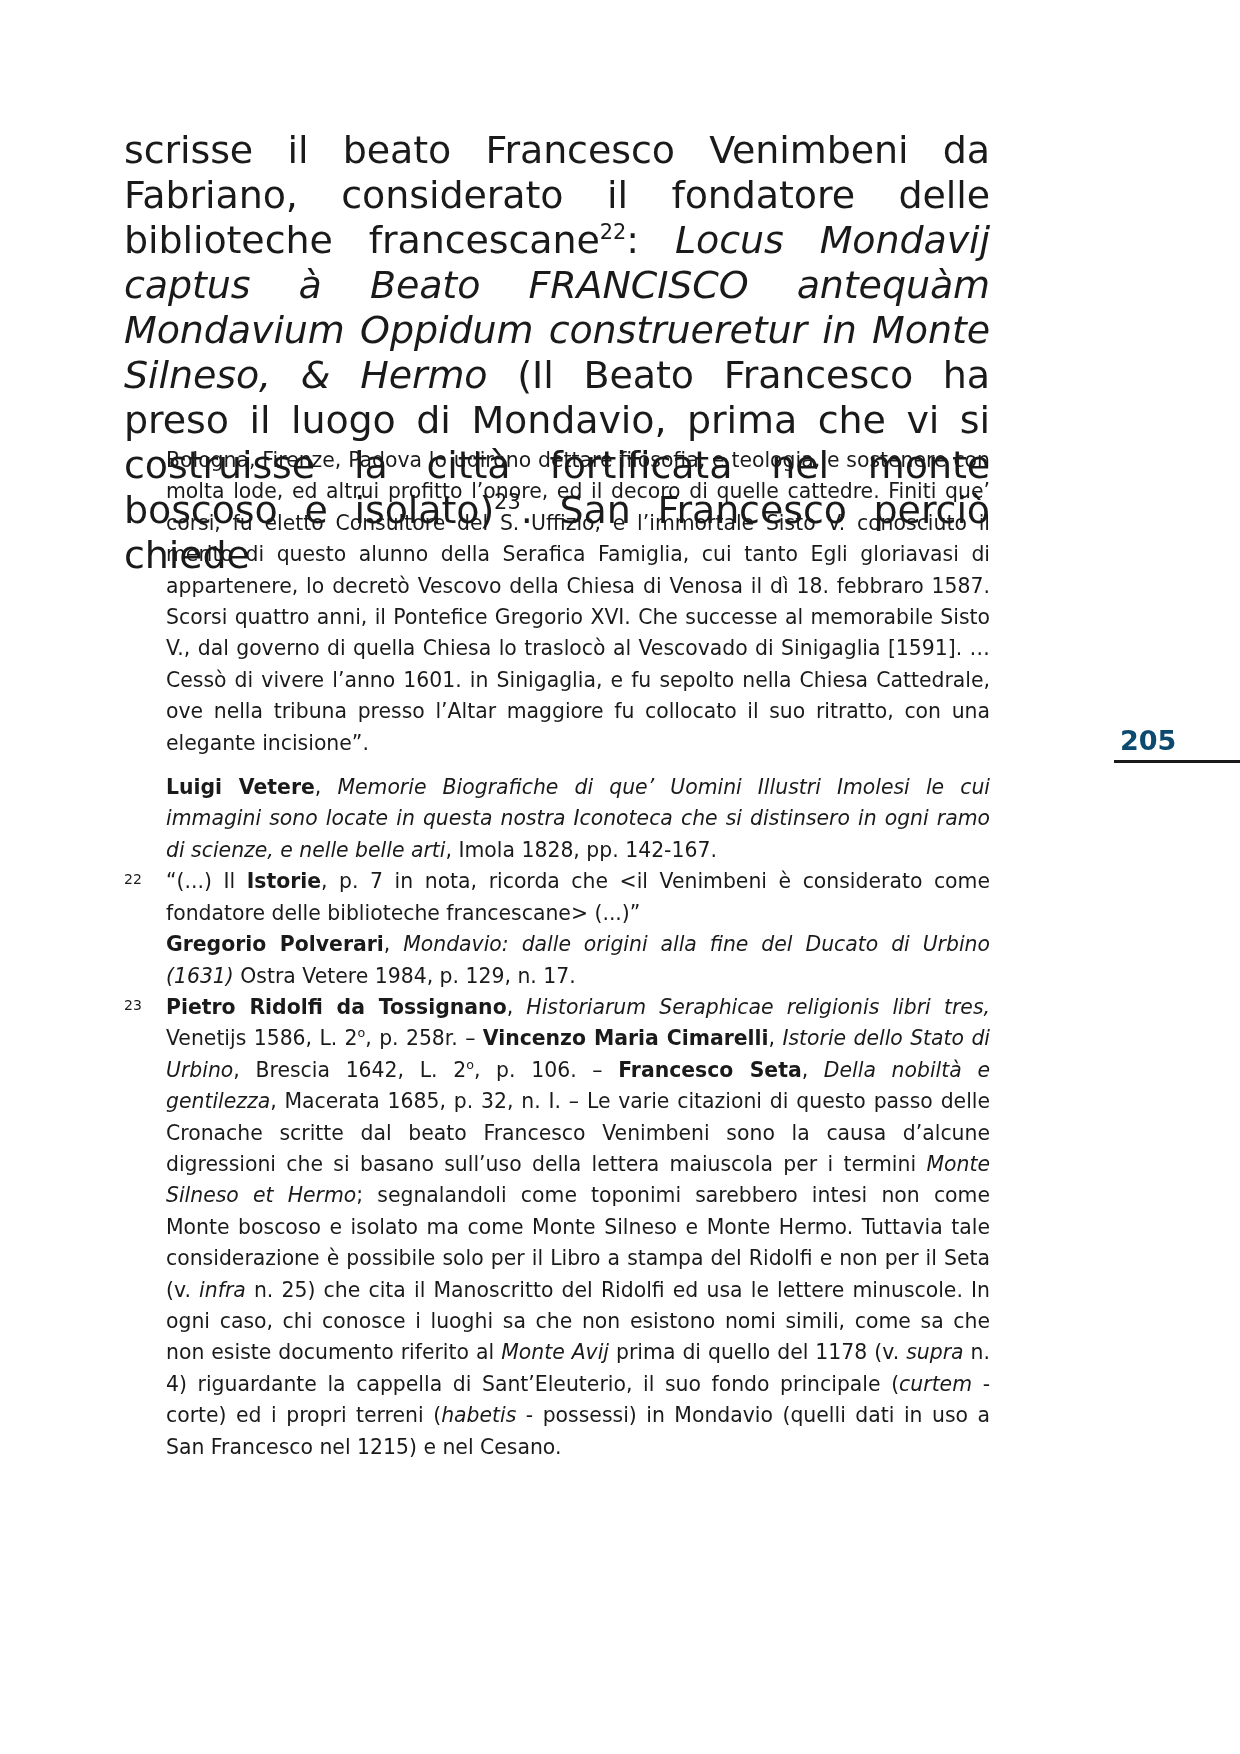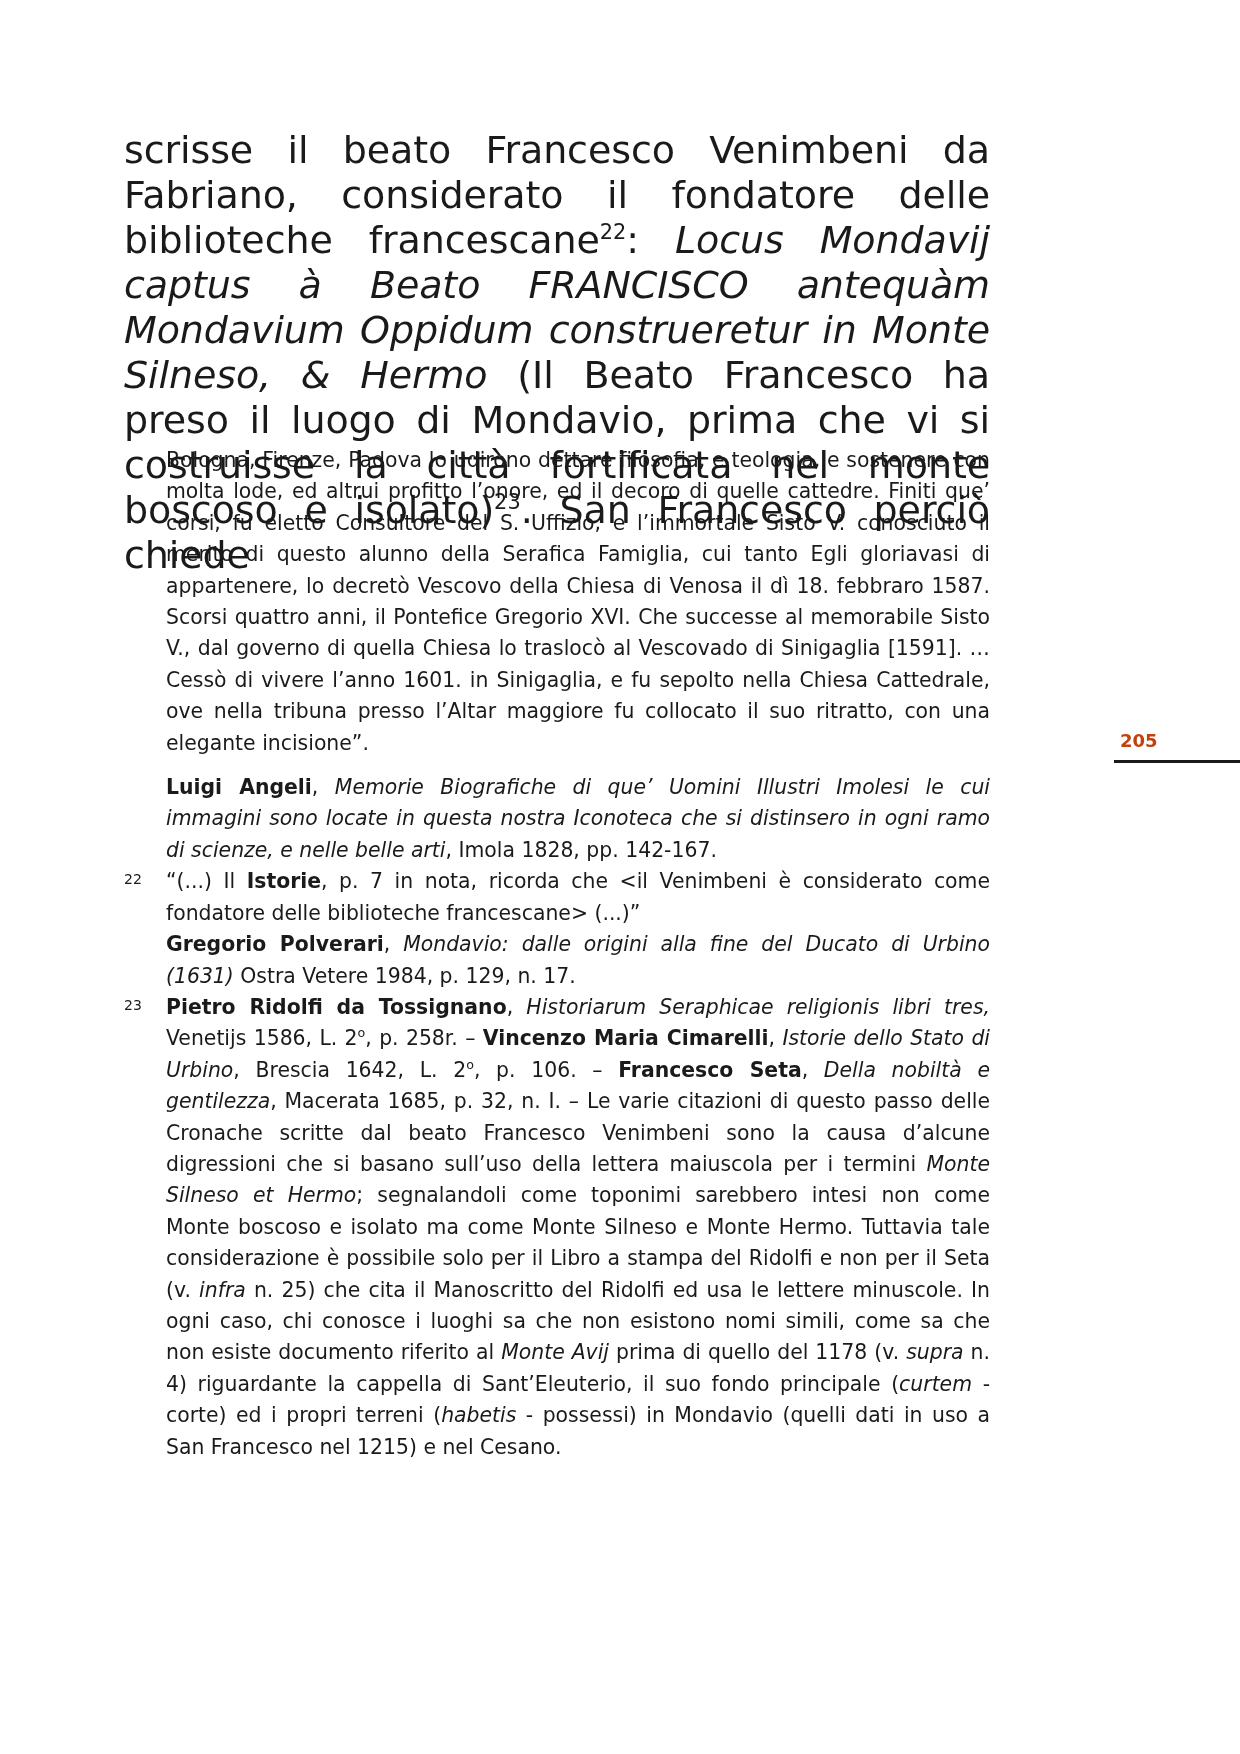--- a/index.html
+++ b/index.html
@@ -89,23 +89,23 @@
 
   
   .page-number-wrap {
     position: absolute;
     right: 0;
     top: 726px;
     width: 126px;
     text-align: left;
   }
   .page-number {
-    font-size: 18px;
+    font-size: 27px;
     font-weight: bold;
-    color: #c2410c;
+    color: #0c4a6e;
     padding-left: 6px;
     display: block;
     line-height: 30px;
   }
   .page-rule {
     display: block;
     margin-top: 4px;
     width: 126px;
     height: 2.5px;
     background: #1a1a1a;
@@ -125,21 +125,21 @@
   <div class="page-number-wrap">
     <span class="page-number">205</span>
     <span class="page-rule"></span>
   </div>
 
   <div class="footnotes">
 
     <p class="fn-quote">Bologna, Firenze, Padova lo udirono dettare filosofia, e teologia, e sostenere con molta lode, ed altrui profitto l’onore, ed il decoro di quelle cattedre. Finiti que’ corsi, fu eletto Consultore del S. Uffizio, e l’immortale Sisto V. conosciuto il merito di questo alunno della Serafica Famiglia, cui tanto Egli gloriavasi di appartenere, lo decretò Vescovo della Chiesa di Venosa il dì 18. febbraro 1587. Scorsi quattro anni, il Pontefice Gregorio XVI. Che successe al memorabile Sisto V., dal governo di quella Chiesa lo traslocò al Vescovado di Sinigaglia [1591]. … Cessò di vivere l’anno 1601. in Sinigaglia, e fu sepolto nella Chiesa Cattedrale, ove nella tribuna presso l’Altar maggiore fu collocato il suo ritratto, con una elegante incisione”.</p>
 
     <p class="fn-quote">
-      <span class="b">Luigi Angeli</span><span>, </span><span class="i">Memorie Biografiche di que’ Uomini Illustri Imolesi le cui immagini sono locate in questa nostra Iconoteca che si distinsero in ogni ramo di scienze, e nelle belle arti</span><span>, </span><span>Imola 1828, pp. 142-167.</span>
+      <span class="b">Luigi Vetere</span><span>, </span><span class="i">Memorie Biografiche di que’ Uomini Illustri Imolesi le cui immagini sono locate in questa nostra Iconoteca che si distinsero in ogni ramo di scienze, e nelle belle arti</span><span>, </span><span>Imola 1828, pp. 142-167.</span>
     </p>
 
     <p class="fn-entry">
       <span class="fn-num">22</span><span>“(...) Il </span><span class="b">Istorie</span><span>, p. 7 in nota, ricorda che &lt;il Venimbeni è considerato come fondatore delle biblioteche francescane&gt; (...)”</span><br>
       <span class="b">Gregorio Polverari</span><span>, </span><span class="i">Mondavio: dalle origini alla fine del Ducato di Urbino (1631)</span><span> Ostra Vetere 1984, p. 129, n. 17.</span>
     </p>
 
     <p class="fn-entry">
       <span class="fn-num">23</span><span class="b">Pietro Ridolfi da Tossignano</span><span>, </span><span class="i">Historiarum Seraphicae religionis libri tres,</span><span> Venetijs 1586, L. 2</span><span class="sup-o">o</span><span>, p. 258r. – </span><span class="b">Vincenzo Maria Cimarelli</span><span>, </span><span class="i">Istorie dello Stato di Urbino</span><span>, Brescia 1642, L. 2</span><span class="sup-o">o</span><span>, p. 106. – </span><span class="b">Francesco Seta</span><span>, </span><span class="i">Della nobiltà e gentilezza</span><span>, Macerata 1685, p. 32, n. I. – </span><span>Le varie citazioni di questo passo delle Cronache scritte dal beato Francesco Venimbeni sono la causa d’alcune digressioni che si basano sull’uso della lettera maiuscola per i termini </span><span class="i">Monte Silneso et Hermo</span><span>; segnalandoli come toponimi sarebbero intesi non come Monte boscoso e isolato ma come Monte Silneso e Monte Hermo. Tuttavia tale considerazione è possibile solo per il Libro a stampa del Ridolfi e non per il Seta (v. </span><span class="i">infra</span><span> n. 25) che cita il Manoscritto del Ridolfi ed usa le lettere minuscole. In ogni caso, chi conosce i luoghi sa che non esistono nomi simili, come sa che non esiste documento riferito al </span><span class="i">Monte Avij</span><span> prima di quello del 1178 (v. </span><span class="i">supra</span><span> n. 4) riguardante la cappella di Sant’Eleuterio, il suo fondo principale (</span><span class="i">curtem</span><span> - corte) ed i propri terreni (</span><span class="i">habetis</span><span> - possessi) in Mondavio (quelli dati in uso a San Francesco nel 1215) e nel Cesano.</span>
     </p>

